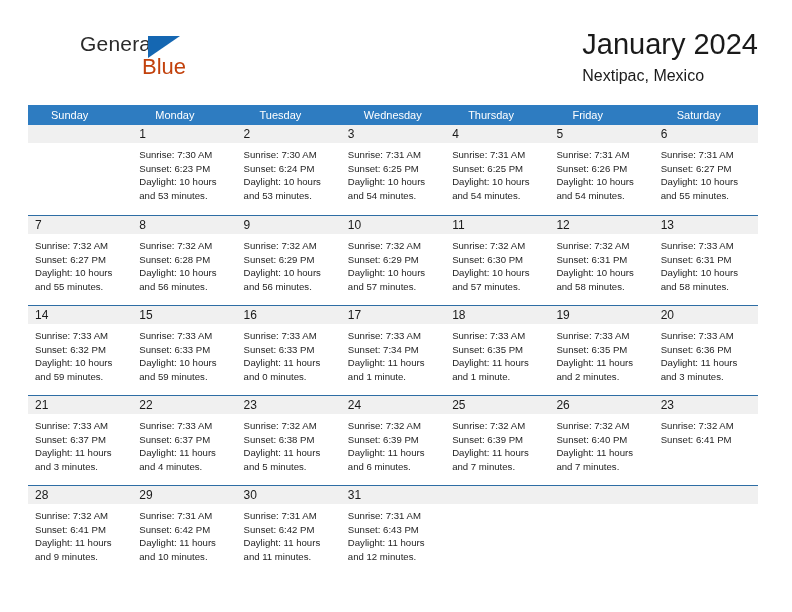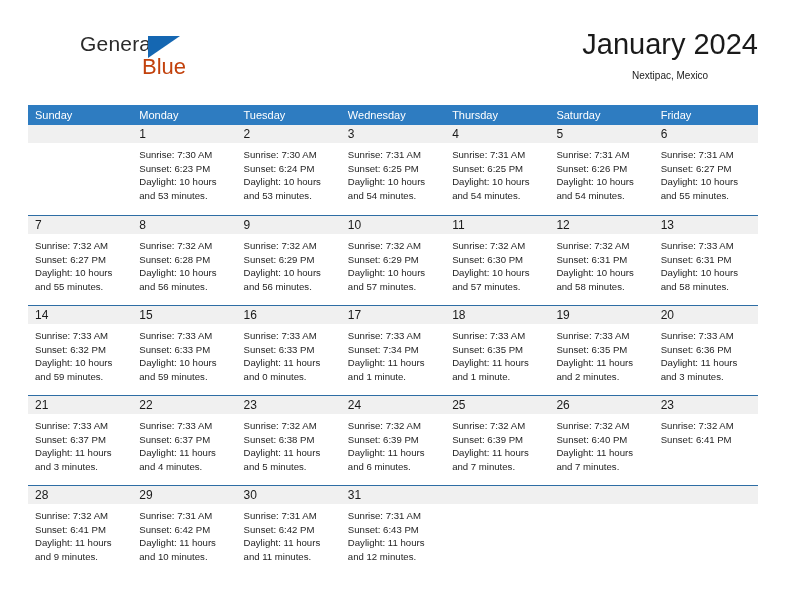--- a/index.html
+++ b/index.html
@@ -59,30 +59,30 @@
     top: 22px;
     font-size: 22px;
     color: #c2410c;
     font-family: "Liberation Sans", sans-serif;
   }
 
   .title-block {
     position: absolute;
     right: 0;
     top: 0;
-    text-align: center;
+    text-align: left;
   }
   .cal-title {
     font-size: 29px;
     color: #1a1a1a;
     line-height: 36px;
     white-space: nowrap;
   }
   .cal-subtitle {
-    font-size: 10px;
+    font-size: 16px;
     color: #1a1a1a;
     line-height: 22px;
     margin-top: 3px;
     white-space: nowrap;
   }
 
   
   .calendar {
     position: absolute;
     left: 28px;
@@ -92,21 +92,21 @@
   .cal-head {
     display: flex;
     background: #2e7cc1;
     height: 20px;
   }
   .cal-head .hcell {
     flex: 1 1 0;
     color: #ffffff;
     font-size: 11px;
     line-height: 20px;
-    padding-left: 7px;
+    padding-left: 23px;
     white-space: nowrap;
     overflow: hidden;
   }
   .week {
     display: flex;
     border-top: 1px solid #2e6da4;
     height: 90px;
   }
   .week:first-of-type { border-top: none; }
   .daycell {
@@ -156,22 +156,22 @@
   </div>
 
   <div class="calendar">
 
     <div class="cal-head">
       <div class="hcell">Sunday</div>
       <div class="hcell">Monday</div>
       <div class="hcell">Tuesday</div>
       <div class="hcell">Wednesday</div>
       <div class="hcell">Thursday</div>
+      <div class="hcell">Friday</div>
       <div class="hcell">Saturday</div>
-      <div class="hcell">Friday</div>
     </div>
 
     <div id="weeks-container">
         <div class="week">
           <div class="daycell">
             <div class="daynum-band">
               <div class="daynum"></div>
             </div>
           </div>
           <div class="daycell">

